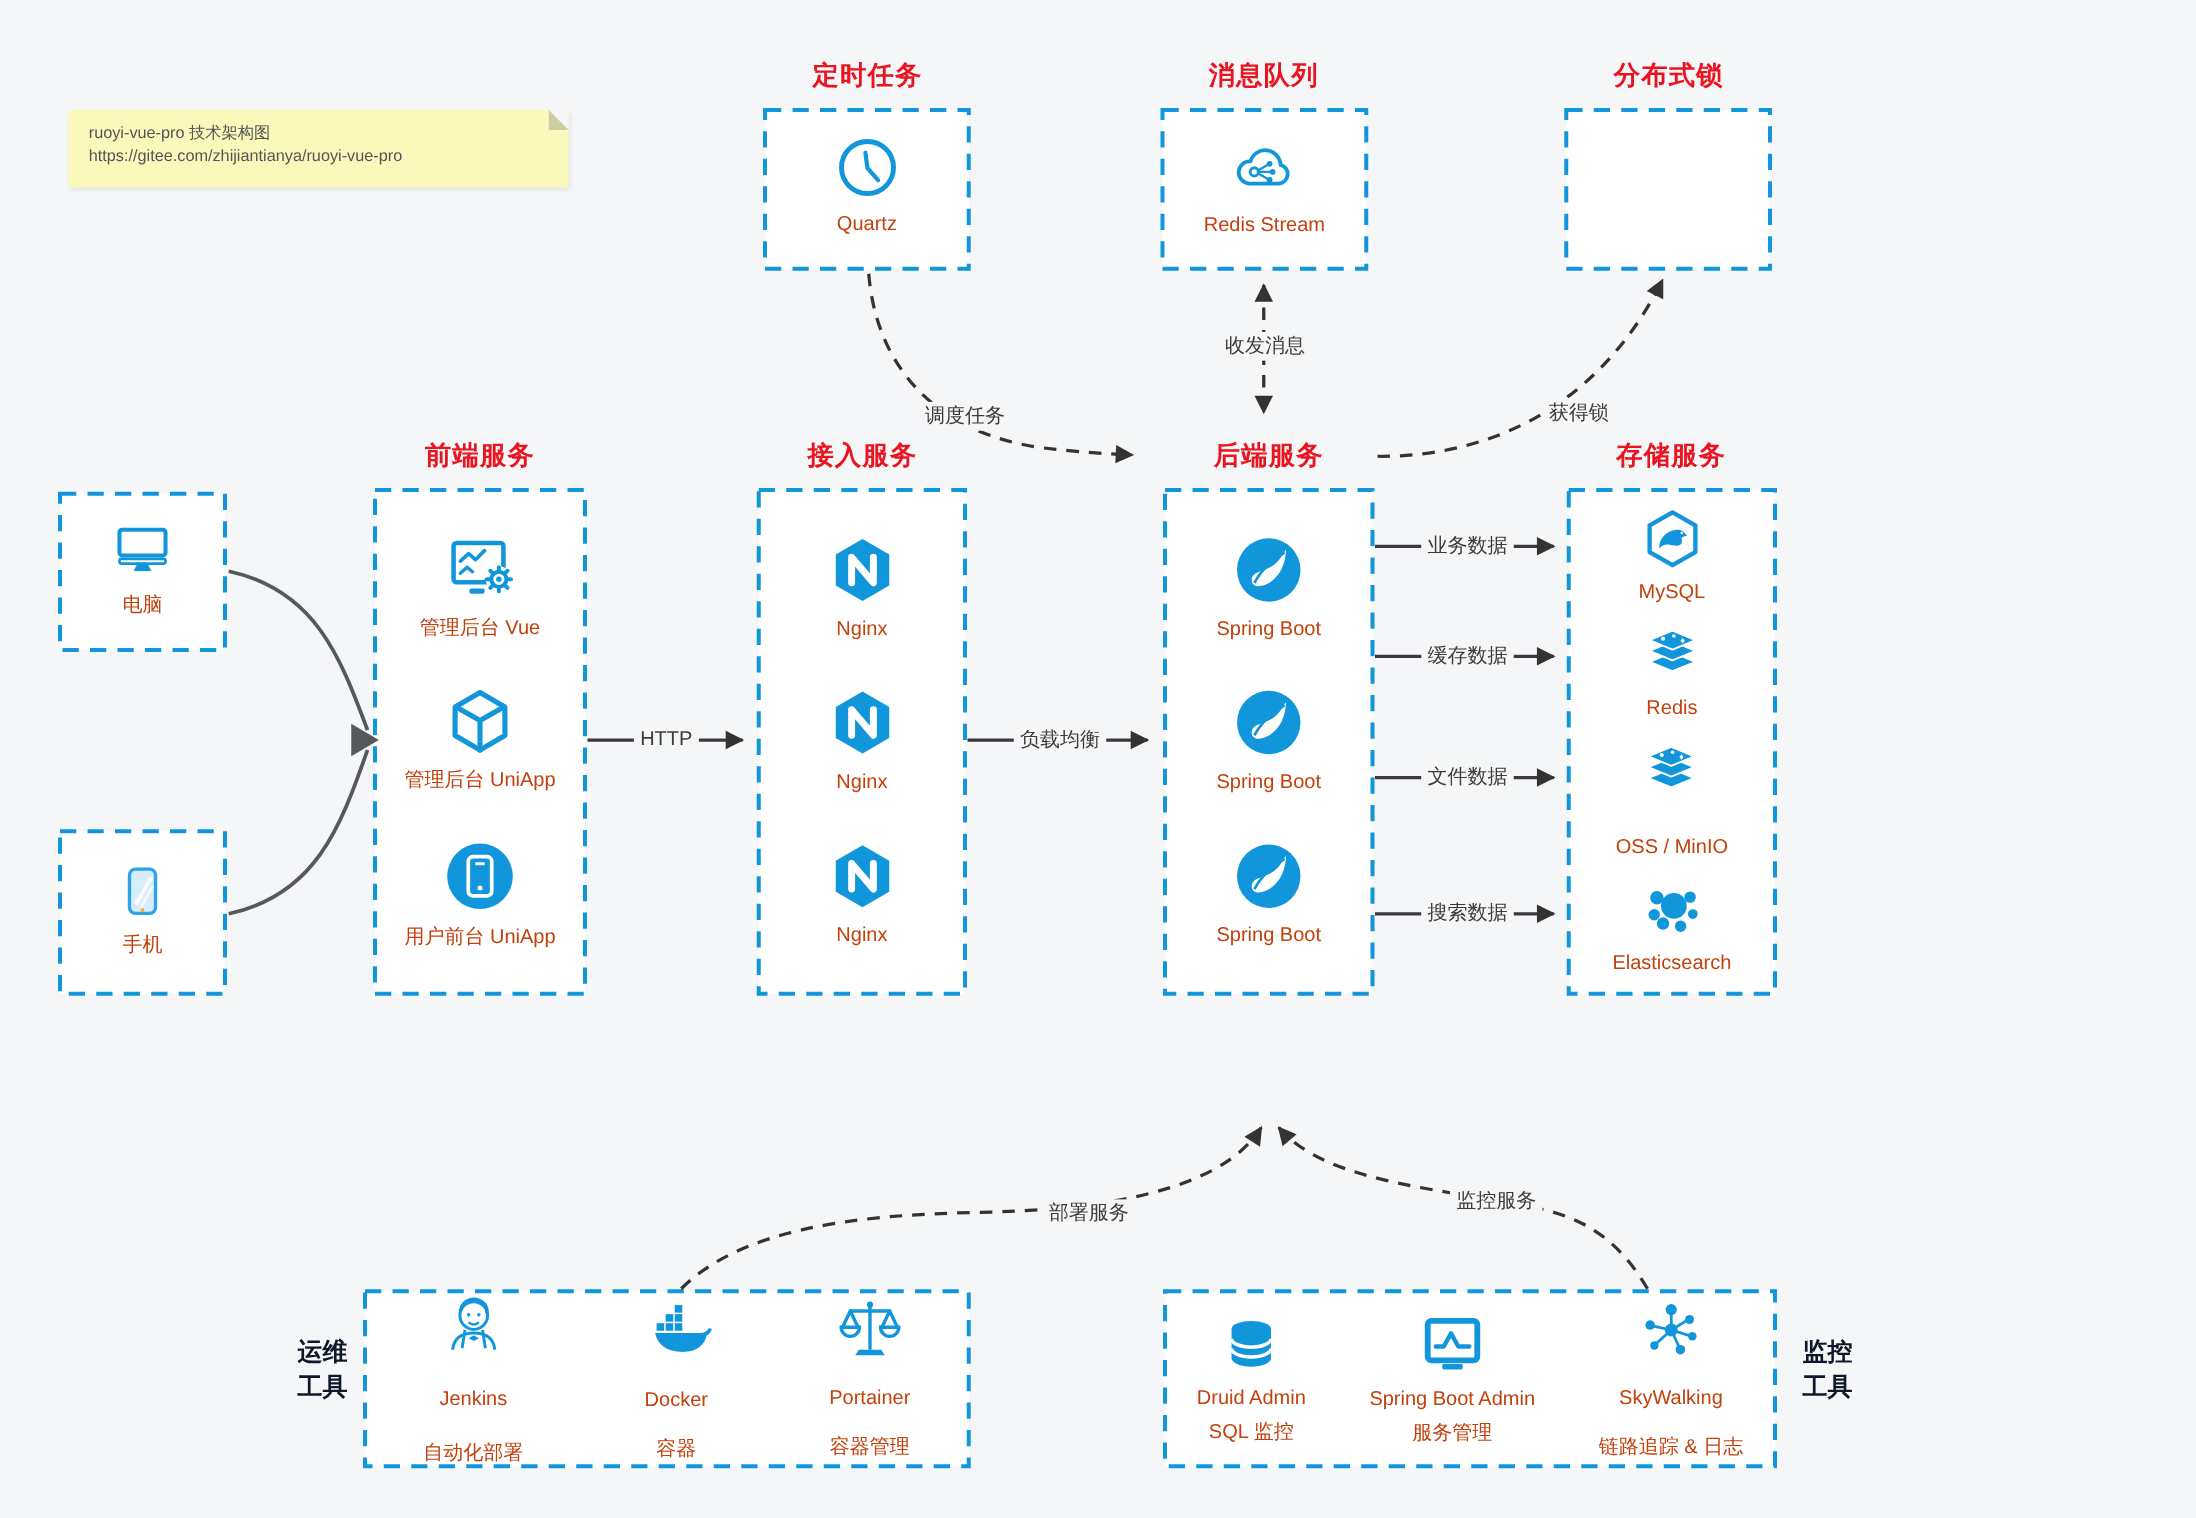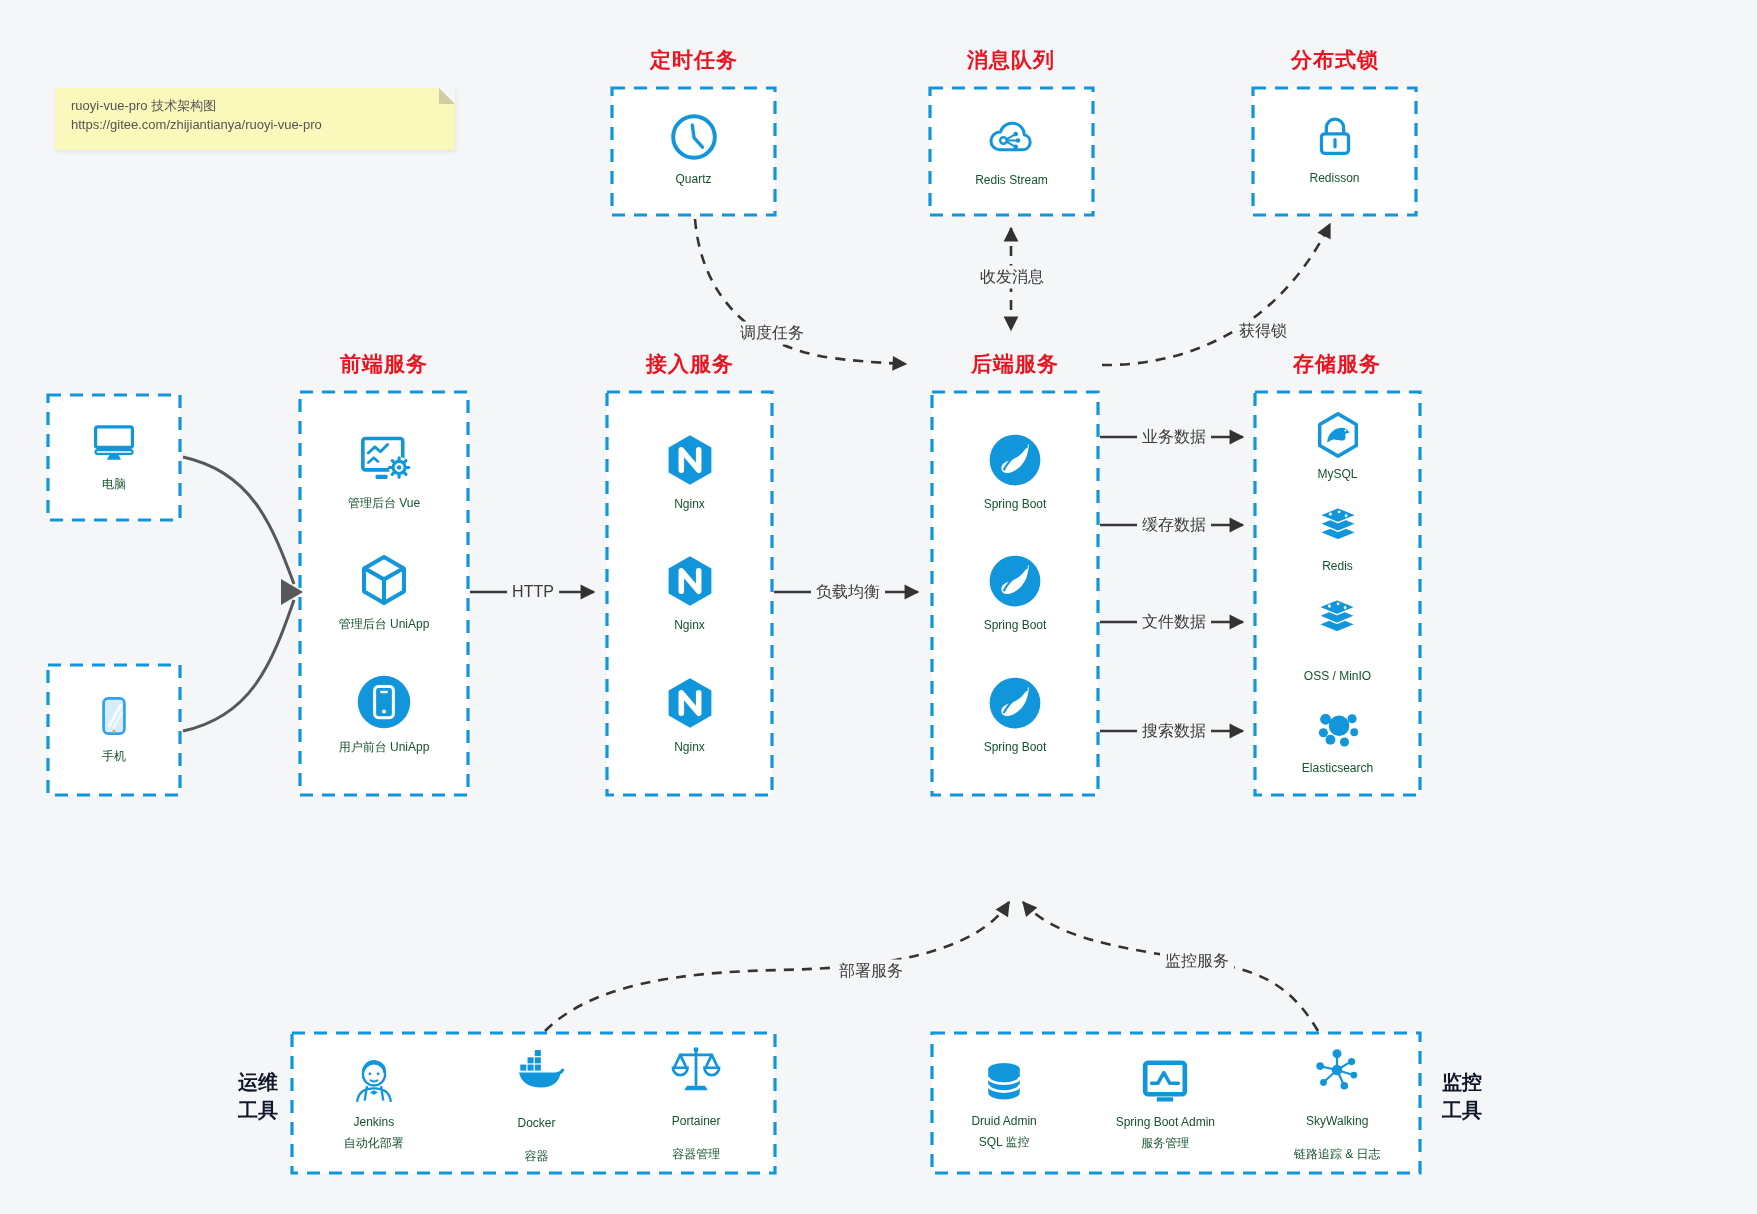--- a/index.html
+++ b/index.html
@@ -17,21 +17,21 @@
   .note-line{font-size:13px;line-height:1.45;color:#545454;white-space:nowrap;}
   .gtitle{position:absolute;transform:translateX(-50%);font-size:21px;font-weight:bold;
         color:#ea1420;white-space:nowrap;z-index:2;letter-spacing:1px;}
   .sidetitle{position:absolute;font-size:20px;font-weight:bold;color:#0f172a;z-index:2;
         line-height:1.4;text-align:center;width:56px;}
   .box{position:absolute;display:flex;flex-direction:column;justify-content:space-evenly;
         align-items:center;z-index:1;box-sizing:border-box;}
   .box.single{justify-content:center;padding-bottom:4px;}
   .box.row{flex-direction:row;justify-content:space-around;align-items:center;}
   .item{display:flex;flex-direction:column;align-items:center;gap:7px;}
-  .lbl{font-size:12px;color:#14532d;white-space:nowrap;text-align:center;line-height:1.45;}
+  .lbl{font-size:16px;color:#c2410c;white-space:nowrap;text-align:center;line-height:1.45;}
   .elabel{position:absolute;transform:translate(-50%,-50%);background:#f5f6f7;padding:1px 5px;
         font-size:16px;color:#3b3b3b;white-space:nowrap;z-index:2;}
 </style>
 </head>
 <body>
 
 <div class="canvas">
 
   <svg class="overlay" width="1757" height="1214" viewBox="0 0 1757 1214">
     <defs>
@@ -108,30 +108,20 @@
         <path d="M20,26 L28,21.5 M20.5,27 L30,27 M20,28 L28,32.5" stroke="#1296db" stroke-width="1.6"></path>
         <circle cx="17.5" cy="27" r="2.8" fill="#fff" stroke="#1296db" stroke-width="2"></circle>
         <circle cx="28" cy="21.5" r="2" fill="#1296db"></circle>
         <circle cx="30" cy="27" r="2" fill="#1296db"></circle>
         <circle cx="28" cy="32.5" r="2" fill="#1296db"></circle>
       </svg>
       <div class="lbl">Redis Stream</div>
     </div>
   </div>
 
-  <div class="box single" style="left:1253px;top:88px;width:163px;height:127px">
-    <div class="item">
-      <svg viewBox="0 0 48 48" width="52" height="52">
-        <path d="M16,21 v-5.5 a8,8 0 0 1 16,0 V21" fill="none" stroke="#1296db" stroke-width="3"></path>
-        <rect x="11.5" y="21" width="25" height="18" rx="3" fill="none" stroke="#1296db" stroke-width="3"></rect>
-        <line x1="24" y1="26.5" x2="24" y2="33" stroke="#1296db" stroke-width="3" stroke-linecap="round"></line>
-      </svg>
-      <div class="lbl">Redisson</div>
-    </div>
-  </div>
 
   <div class="box single" style="left:48px;top:395px;width:132px;height:125px">
     <div class="item">
       <svg viewBox="0 0 48 48" width="52" height="52">
         <rect x="7" y="9" width="34" height="19" rx="2" fill="none" stroke="#1296db" stroke-width="3"></rect>
         <rect x="7" y="30.5" width="34" height="3.5" rx="1.5" fill="none" stroke="#1296db" stroke-width="2"></rect>
         <path d="M20,34.5 h8 l2.5,5 h-13 z" fill="#1296db"></path>
       </svg>
       <div class="lbl">电脑</div>
     </div>
@@ -289,21 +279,21 @@
           <circle cx="39" cy="27" r="3.6"></circle>
             <circle cx="17" cy="34" r="4.6"></circle>
           <circle cx="30" cy="36" r="4.2"></circle>
         </g>
       </svg>
       <div class="lbl">Elasticsearch</div>
     </div>
   </div>
 
   <div class="box row" style="left:292px;top:1033px;width:483px;height:140px">
-    <div class="item" style="gap:4px">
+    <div class="item" style="gap:20px">
       <svg viewBox="0 0 48 48" width="56" height="56">
         <g stroke="#1296db" stroke-width="2" fill="none">
           <circle cx="24" cy="17.5" r="9.5"></circle>
           <path d="M14.8,14.5 C16,8.5 21,5.5 25.5,6.5 C30.5,7.5 33.5,11 33,16" stroke-width="2.4"></path>
           <path d="M9.5,41 C10.5,32.5 16.5,29.5 24,29.5 C31.5,29.5 37.5,32.5 38.5,41"></path>
           <path d="M18,27.5 L16,40 M30,27.5 L32,40"></path>
         </g>
         <path d="M21,22.5 c2,1.5 4,1.5 6,0" stroke="#1296db" stroke-width="1.6" fill="none" stroke-linecap="round"></path>
         <g fill="#1296db">
             <circle cx="20.5" cy="17" r="1.2"></circle>

